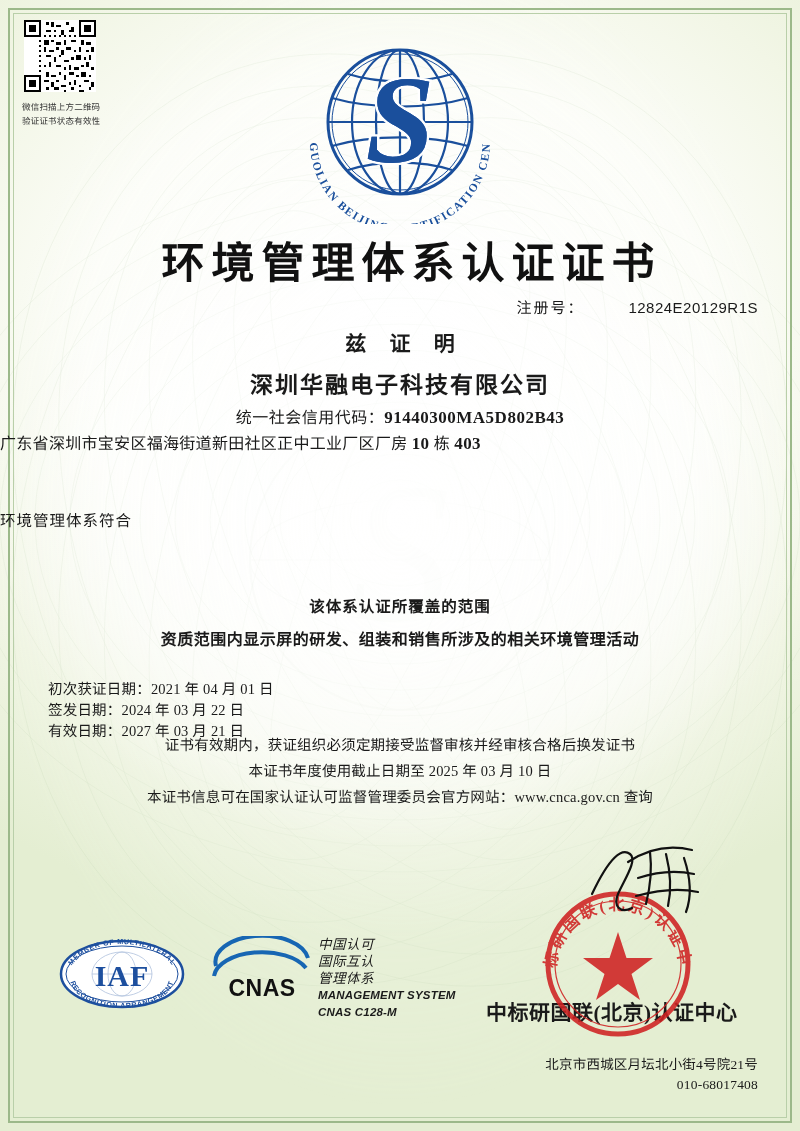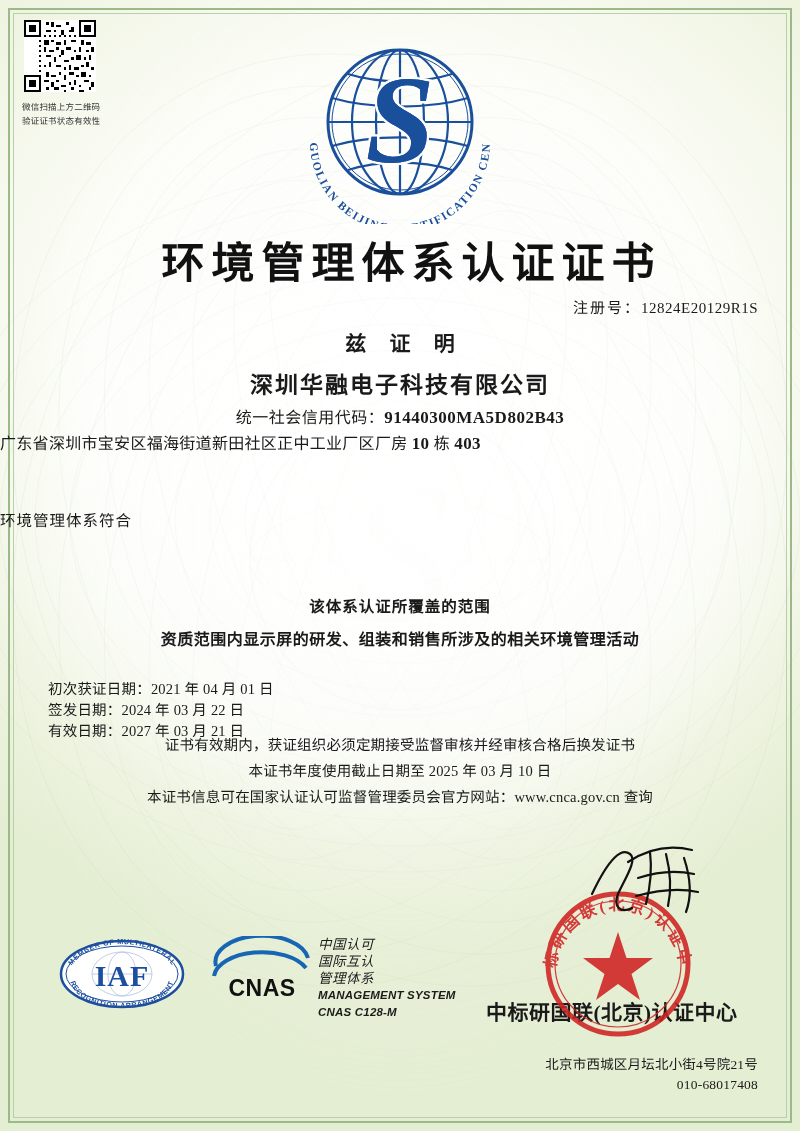--- a/index.html
+++ b/index.html
@@ -87,21 +87,21 @@
     margin-left: 8px;
   }
   .reg-no {
     position: absolute;
     top: 296px;
     right: 42px;
     font-size: 15px;
     letter-spacing: 0.5px;
   }
   .reg-no .label { letter-spacing: 2px; }
-  .reg-no .value { font-family: Liberation Serif, serif; }
+  .reg-no .value { font-family: Liberation Sans, sans-serif; margin-left: 44px; }
 
   .hereby {
     position: absolute;
     top: 327px;
     width: 100%;
     text-align: center;
     font-size: 21px;
     font-weight: bold;
     letter-spacing: 9px;
     text-indent: 9px;

